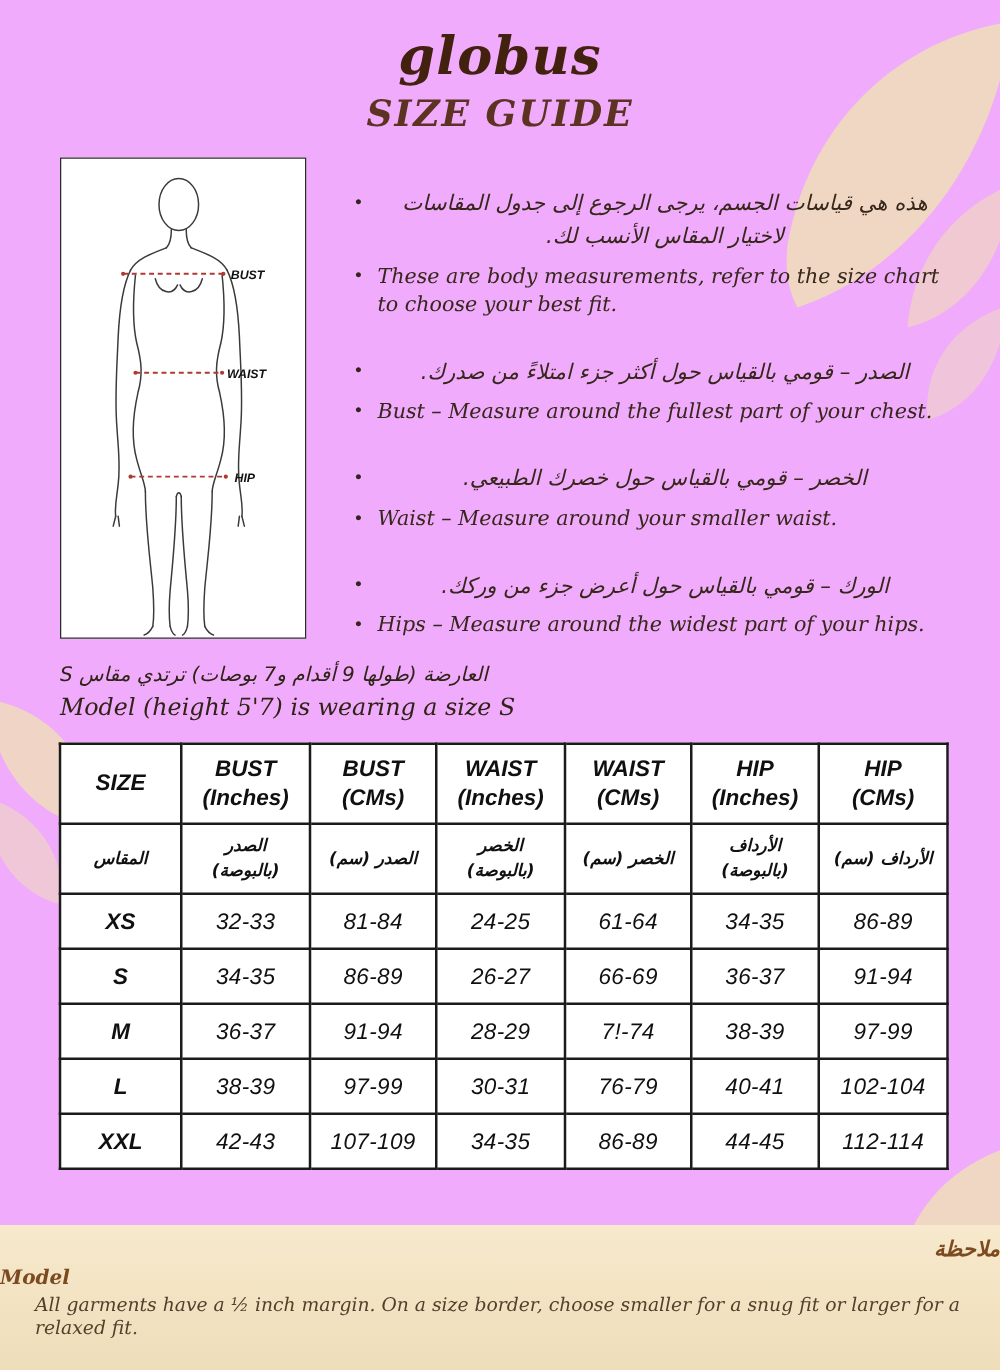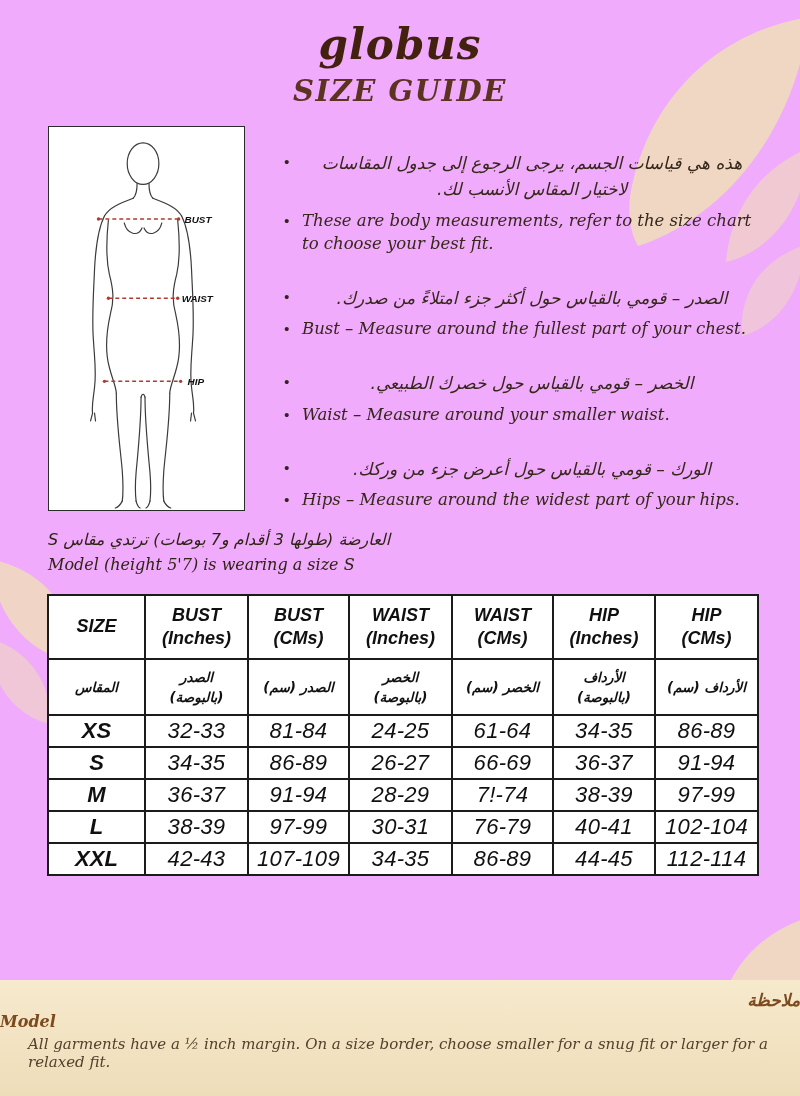--- a/index.html
+++ b/index.html
@@ -25,32 +25,32 @@
   .bullet-item { display:flex; align-items:flex-start; margin-bottom:6px; }
   .bullet-item .dot { width:18px; flex:0 0 18px; color:#33251a; font-size:15px; line-height:1.55; }
   .bullet-item .txt { flex:1; color:#36271a; }
   .bullet-item.ar .txt { direction:rtl; text-align:center;
         font-family:"DejaVu Sans",sans-serif; font-size:17px; line-height:1.55; }
   .bullet-item.en .txt { font-family:"DejaVu Serif",serif; font-size:16.5px; line-height:1.4; }
 
   .model-note { left:48px; top:528px; width:560px; }
   .model-note .ar { direction:rtl; text-align:left; font-family:"DejaVu Sans",sans-serif;
                     font-size:16px; color:#2f2315; line-height:1.55; }
-  .model-note .en { font-family:"DejaVu Serif",serif; font-size:16px; color:#2f2315;
+  .model-note .en { font-family:"DejaVu Serif",serif; font-size:19px; color:#2f2315;
                     line-height:1.45; }
 
   table.size-table { left:47px; top:594px; width:710px; border-collapse:collapse;
                      table-layout:fixed; background:#ffffff; position:absolute; z-index:1; }
   table.size-table th, table.size-table td {
       border:2px solid #1b1b1b; text-align:center; vertical-align:middle; color:#101010; }
   th.h-en { height:64px; font-size:18px; font-weight:bold; white-space:pre-line;
             line-height:1.3; font-family:"Liberation Sans",sans-serif; }
   th.h-ar { height:56px; font-size:13.5px; font-weight:bold; white-space:pre-line;
             line-height:1.5; font-family:"DejaVu Sans",sans-serif; }
-  td { height:32px; font-size:22px; }
+  td { height:44px; font-size:18px; }
   td.size-cell { font-weight:bold; }
   td.val-cell { font-weight:normal; letter-spacing:0.3px; }
 
   .note-band { left:0; top:980px; width:800px; height:116px;
                background:linear-gradient(180deg,#f7e9cd 0%,#eeddb9 100%);
                padding-top:10px; }
   .note-title-ar { font-family:"DejaVu Sans",sans-serif; font-weight:bold; font-size:17px;
                    color:#7c4a1e; direction:rtl; }
   .note-title-en { font-family:"DejaVu Serif",serif; font-weight:bold; font-size:16px;
                    color:#7c4a1e; margin-top:2px; }
@@ -160,21 +160,21 @@
           <span class="txt" dir="rtl">الورك – قومي بالقياس حول أعرض جزء من وركك.</span>
         </div>
         <div class="bullet-item en">
           <span class="dot">•</span>
           <span class="txt">Hips – Measure around the widest part of your hips.</span>
         </div>
       </div>
     </div>
 
   <div class="layer model-note">
-    <div class="ar" dir="rtl">العارضة (طولها 3 أقدام و7 بوصات) ترتدي مقاس S</div>
+    <div class="ar" dir="rtl">العارضة (طولها 9 أقدام و7 بوصات) ترتدي مقاس S</div>
     <div class="en">Model (height 5'7) is wearing a size S</div>
   </div>
 
   <table class="size-table">
     <colgroup>
       <col style="width:97px">
       <col style="width:103px">
         <col style="width:101px">
       <col style="width:103px">
         <col style="width:101px">

